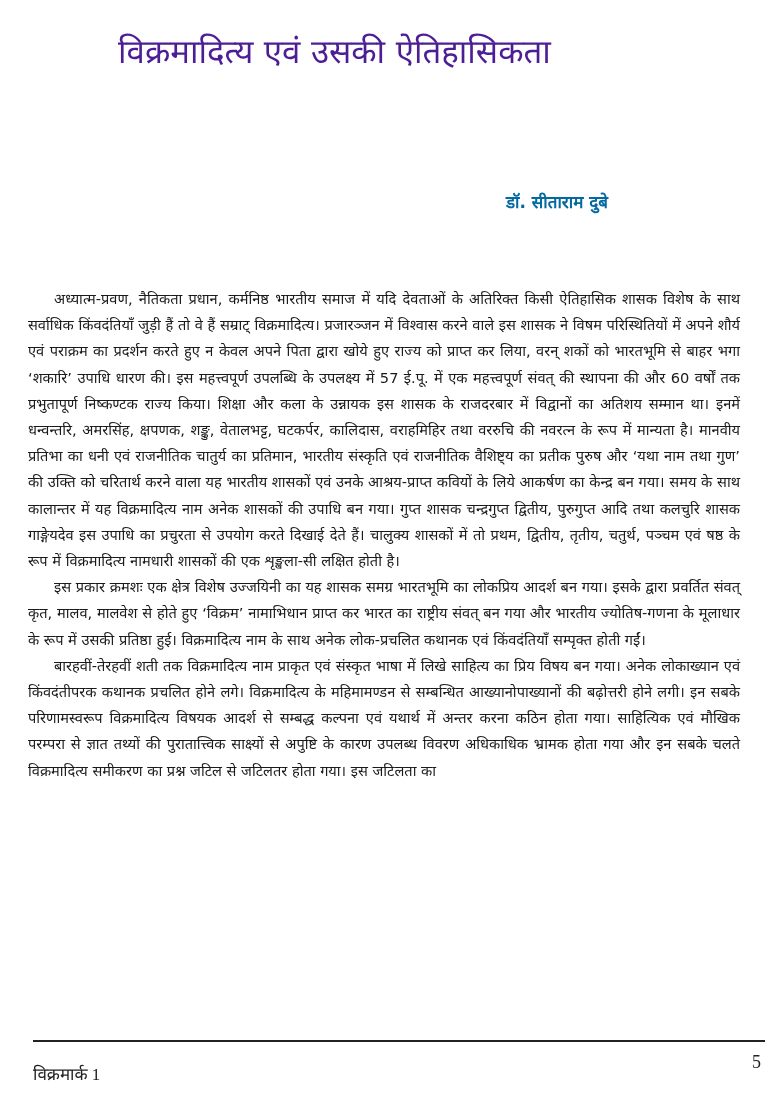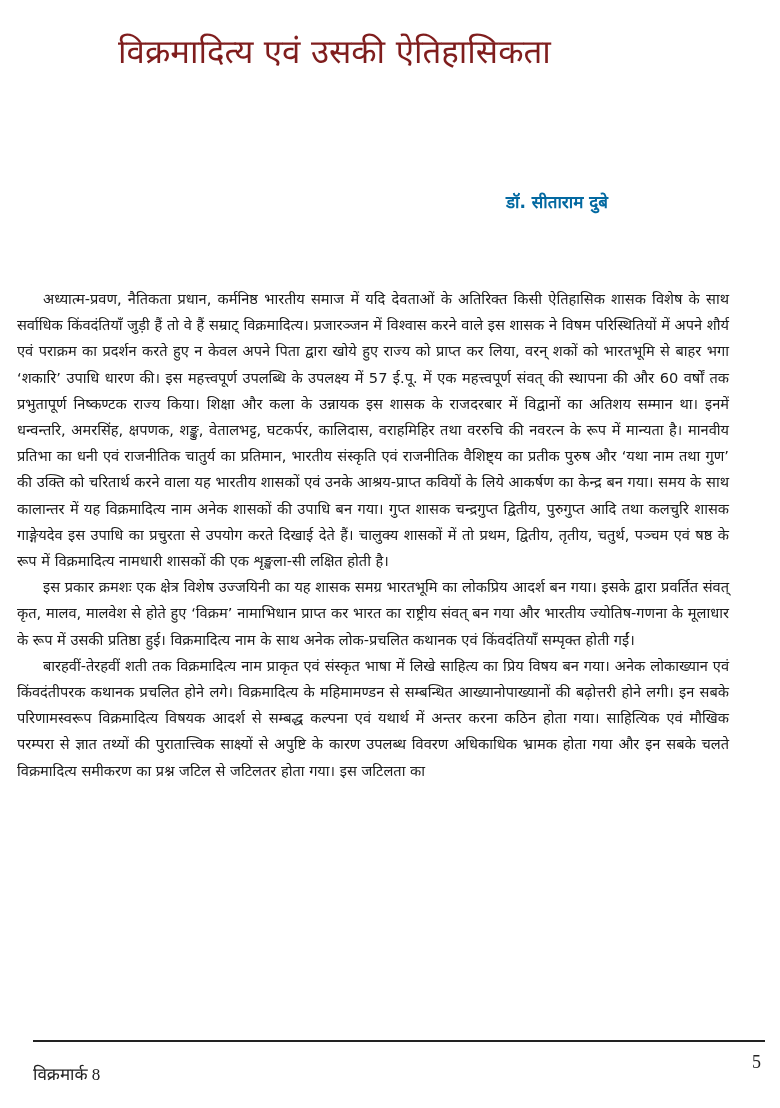--- a/index.html
+++ b/index.html
@@ -17,34 +17,34 @@
     }
     .page-title {
       position: absolute;
       left: 118px;
       top: 28px;
       font-size: 33px;
       font-weight: normal;
       letter-spacing: 0;
       margin: 0;
       white-space: nowrap;
-      color: #7f1d1d;
+      color: #4c1d95;
     }
     .author {
       position: absolute;
       left: 506px;
       top: 190px;
       font-size: 17px;
       font-weight: bold;
       white-space: nowrap;
       color: #0369a1;
     }
     .body-text {
       position: absolute;
-      left: 17px;
+      left: 28px;
       top: 286px;
       width: 712px;
       font-size: 14.6px;
       line-height: 26.2px;
       text-align: justify;
       color: #1a1a1a;
     }
     .body-text p {
       margin: 0;
       text-indent: 26px;
@@ -82,14 +82,14 @@
 
 <div class="author">डॉ. सीताराम दुबे</div>
 
 <div class="body-text">
   <p>अध्यात्म-प्रवण, नैतिकता प्रधान, कर्मनिष्ठ भारतीय समाज में यदि देवताओं के अतिरिक्त किसी ऐतिहासिक शासक विशेष के साथ सर्वाधिक किंवदंतियाँ जुड़ी हैं तो वे हैं सम्राट् विक्रमादित्य। प्रजारञ्जन में विश्वास करने वाले इस शासक ने विषम परिस्थितियों में अपने शौर्य एवं पराक्रम का प्रदर्शन करते हुए न केवल अपने पिता द्वारा खोये हुए राज्य को प्राप्त कर लिया, वरन् शकों को भारतभूमि से बाहर भगा ‘शकारि’ उपाधि धारण की। इस महत्त्वपूर्ण उपलब्धि के उपलक्ष्य में 57 ई.पू. में एक महत्त्वपूर्ण संवत् की स्थापना की और 60 वर्षों तक प्रभुतापूर्ण निष्कण्टक राज्य किया। शिक्षा और कला के उन्नायक इस शासक के राजदरबार में विद्वानों का अतिशय सम्मान था। इनमें धन्वन्तरि, अमरसिंह, क्षपणक, शङ्कु, वेतालभट्ट, घटकर्पर, कालिदास, वराहमिहिर तथा वररुचि की नवरत्न के रूप में मान्यता है। मानवीय प्रतिभा का धनी एवं राजनीतिक चातुर्य का प्रतिमान, भारतीय संस्कृति एवं राजनीतिक वैशिष्ट्य का प्रतीक पुरुष और ‘यथा नाम तथा गुण’ की उक्ति को चरितार्थ करने वाला यह भारतीय शासकों एवं उनके आश्रय-प्राप्त कवियों के लिये आकर्षण का केन्द्र बन गया। समय के साथ कालान्तर में यह विक्रमादित्य नाम अनेक शासकों की उपाधि बन गया। गुप्त शासक चन्द्रगुप्त द्वितीय, पुरुगुप्त आदि तथा कलचुरि शासक गाङ्गेयदेव इस उपाधि का प्रचुरता से उपयोग करते दिखाई देते हैं। चालुक्य शासकों में तो प्रथम, द्वितीय, तृतीय, चतुर्थ, पञ्चम एवं षष्ठ के रूप में विक्रमादित्य नामधारी शासकों की एक शृङ्खला-सी लक्षित होती है।</p>
   <p>इस प्रकार क्रमशः एक क्षेत्र विशेष उज्जयिनी का यह शासक समग्र भारतभूमि का लोकप्रिय आदर्श बन गया। इसके द्वारा प्रवर्तित संवत् कृत, मालव, मालवेश से होते हुए ‘विक्रम’ नामाभिधान प्राप्त कर भारत का राष्ट्रीय संवत् बन गया और भारतीय ज्योतिष-गणना के मूलाधार के रूप में उसकी प्रतिष्ठा हुई। विक्रमादित्य नाम के साथ अनेक लोक-प्रचलित कथानक एवं किंवदंतियाँ सम्पृक्त होती गईं।</p>
   <p>बारहवीं-तेरहवीं शती तक विक्रमादित्य नाम प्राकृत एवं संस्कृत भाषा में लिखे साहित्य का प्रिय विषय बन गया। अनेक लोकाख्यान एवं किंवदंतीपरक कथानक प्रचलित होने लगे। विक्रमादित्य के महिमामण्डन से सम्बन्धित आख्यानोपाख्यानों की बढ़ोत्तरी होने लगी। इन सबके परिणामस्वरूप विक्रमादित्य विषयक आदर्श से सम्बद्ध कल्पना एवं यथार्थ में अन्तर करना कठिन होता गया। साहित्यिक एवं मौखिक परम्परा से ज्ञात तथ्यों की पुरातात्त्विक साक्ष्यों से अपुष्टि के कारण उपलब्ध विवरण अधिकाधिक भ्रामक होता गया और इन सबके चलते विक्रमादित्य समीकरण का प्रश्न जटिल से जटिलतर होता गया। इस जटिलता का</p>
 </div>
 
 <div class="footer-rule"></div>
-<div class="footer-left">विक्रमार्क 8</div>
+<div class="footer-left">विक्रमार्क 1</div>
 <div class="footer-right">5</div>
 
 </body></html>

